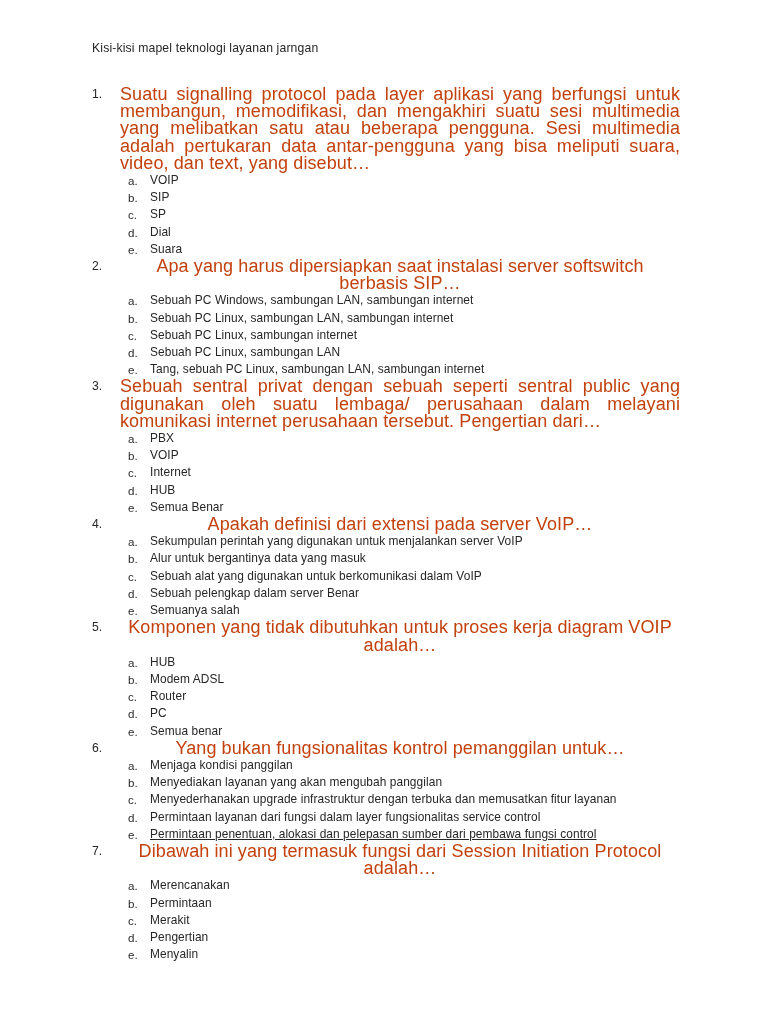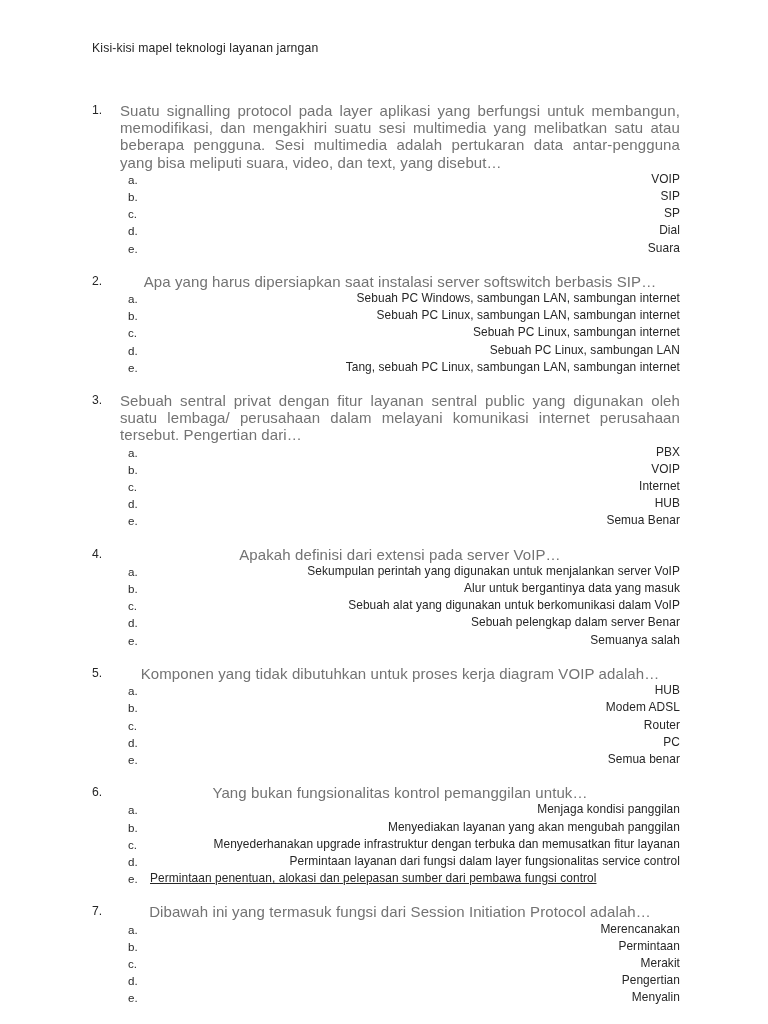--- a/index.html
+++ b/index.html
@@ -58,27 +58,26 @@
     left: 0;
     top: 0;
     width: 22px;
     font-size: 12.2px;
     line-height: 17.2px;
     color: #262626;
   }
 
   .q-text {
     display: block;
-    font-size: 15px;
+    font-size: 18px;
     line-height: 17.2px;
     letter-spacing: 0.1px;
-    color: #737373;
+    color: #c2410c;
     text-align: justify;
     text-justify: inter-word;
-    margin-top: 16px;
   }
 
   .q-text.nojust {
     text-align: center;
   }
 
   
   .opt-list {
     margin: 0;
     padding: 0;
@@ -100,21 +99,21 @@
     line-height: 17.2px;
     color: #2b2b2b;
   }
 
   .opt-text {
     display: block;
     font-size: 11.9px;
     line-height: 17.2px;
     letter-spacing: 0.08px;
     color: #262626;
-    text-align: right;
+    text-align: left;
   }
 
   .opt-text.just {
     text-align: justify;
     text-justify: inter-word;
     text-decoration: underline;
   }
 </style>
 </head>
 <body>
@@ -176,21 +175,21 @@
           </li>
           <li class="opt-row">
             <span class="opt-letter">e.</span>
             <span class="opt-text">Tang, sebuah PC Linux, sambungan LAN, sambungan internet</span>
           </li>
         </ul>
       </div>
       <div class="question-block">
         <div class="q-row">
           <span class="q-num">3.</span>
-          <span class="q-text">Sebuah sentral privat dengan fitur layanan sentral public yang digunakan oleh suatu lembaga/ perusahaan dalam melayani komunikasi internet perusahaan tersebut. Pengertian dari…</span>
+          <span class="q-text">Sebuah sentral privat dengan sebuah seperti sentral public yang digunakan oleh suatu lembaga/ perusahaan dalam melayani komunikasi internet perusahaan tersebut. Pengertian dari…</span>
         </div>
         <ul class="opt-list">
           <li class="opt-row">
             <span class="opt-letter">a.</span>
             <span class="opt-text">PBX</span>
           </li>
           <li class="opt-row">
             <span class="opt-letter">b.</span>
             <span class="opt-text">VOIP</span>
           </li>

